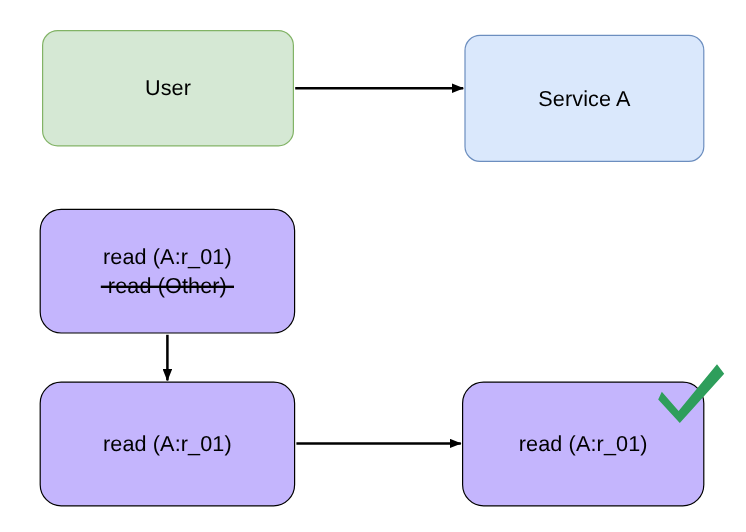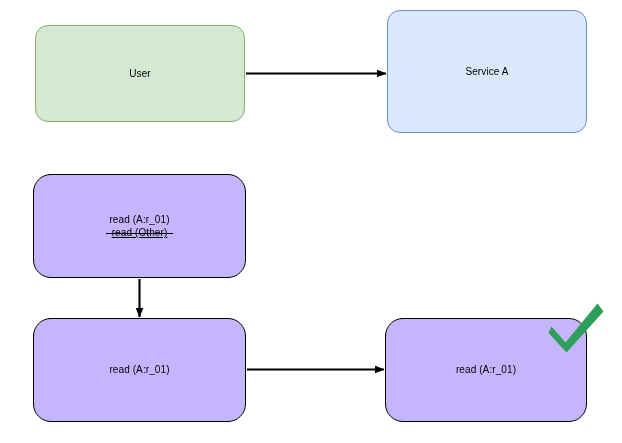--- a/index.html
+++ b/index.html
@@ -18,21 +18,21 @@
     overflow: hidden;
   }
   .node {
     position: absolute;
     box-sizing: border-box;
     display: flex;
     align-items: center;
     justify-content: center;
     text-align: center;
     color: #000000;
-    font-size: 10px;
+    font-size: 18px;
     line-height: 1.35;
     letter-spacing: 0.1px;
   }
   .node-actor {
     border: 1.6px solid #82b366;
     background: #d5e8d4;
     border-radius: 13px;
   }
   .node-service {
     border: 1.6px solid #6c8ebf;
@@ -47,21 +47,20 @@
   .node-lines {
     display: flex;
     flex-direction: column;
     align-items: center;
     justify-content: center;
   }
   .line-struck {
     position: relative;
     display: inline-block;
     white-space: nowrap;
-    text-decoration: underline;
   }
   .line-struck::after {
     content: "";
     position: absolute;
     left: -6px;
     right: -6px;
     top: 50%;
     height: 1.6px;
     background: #000000;
   }
@@ -98,21 +97,21 @@
 
     <line x1="139.5" y1="279" x2="139.5" y2="317" stroke="#000000" stroke-width="2.1" marker-end="url(#arrowhead)"></line>
 
     <line x1="247" y1="369.5" x2="384" y2="369.5" stroke="#000000" stroke-width="2.1" marker-end="url(#arrowhead)"></line>
   </svg>
 
   <div class="node node-actor" style="left:35px; top:25px; width:210px; height:97px;">
     <span>User</span>
   </div>
 
-  <div class="node node-service" style="left:387px; top:10px; width:200px; height:123px;">
+  <div class="node node-service" style="left:387px; top:29px; width:200px; height:106px;">
     <span>Service A</span>
   </div>
 
   <div class="node node-plain node-lines" style="left:33px; top:174px; width:213px; height:104px;">
     <span>read (A:r_01)</span>
     <span class="line-struck">read (Other)</span>
   </div>
 
   <div class="node node-plain" style="left:33px; top:318px; width:213px; height:104px;">
     <span>read (A:r_01)</span>

